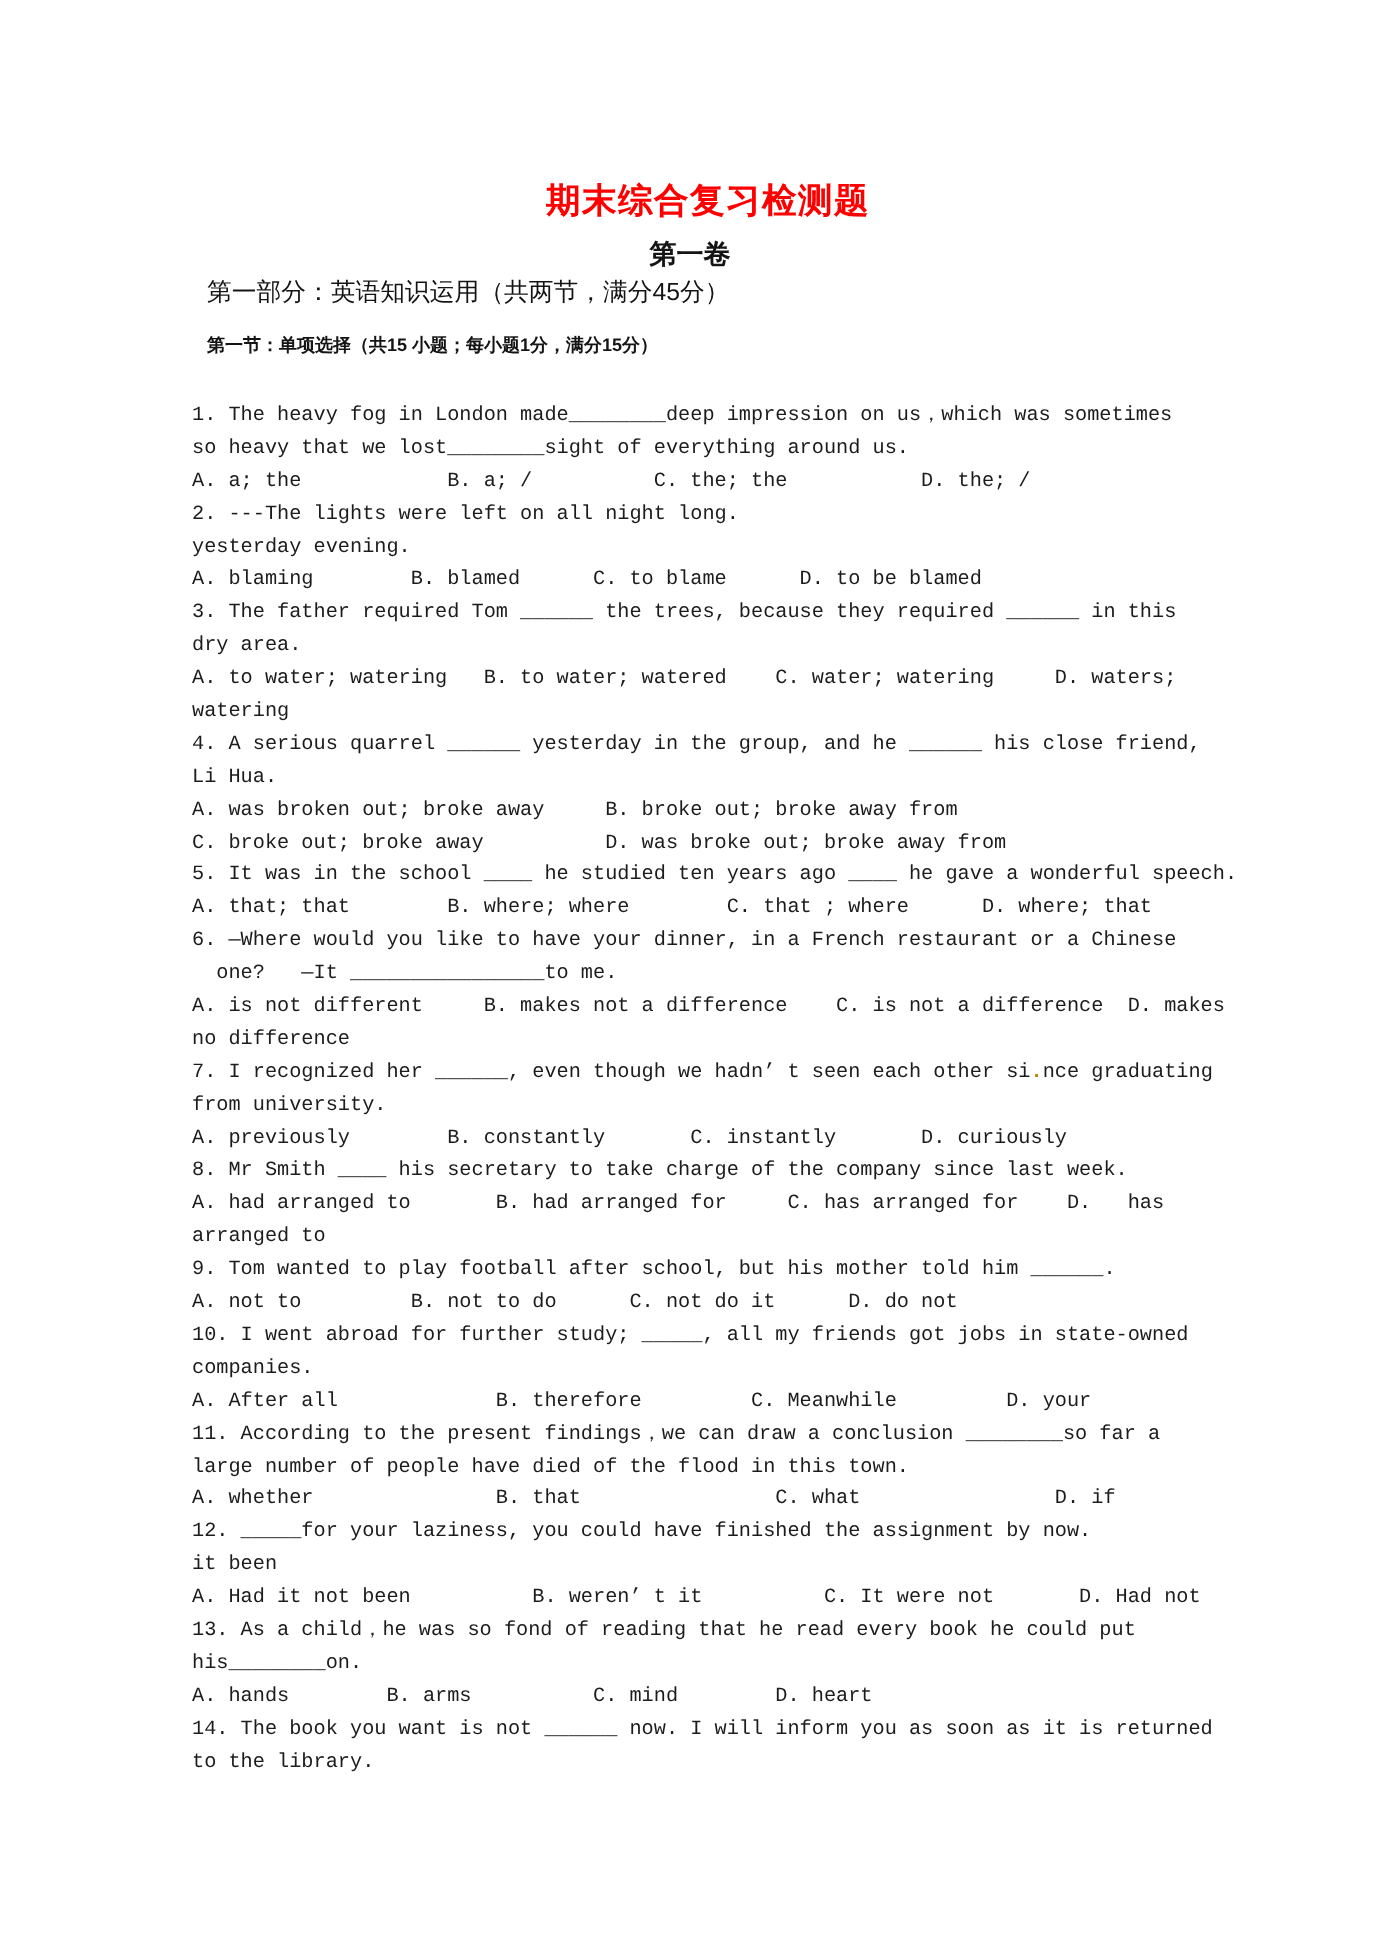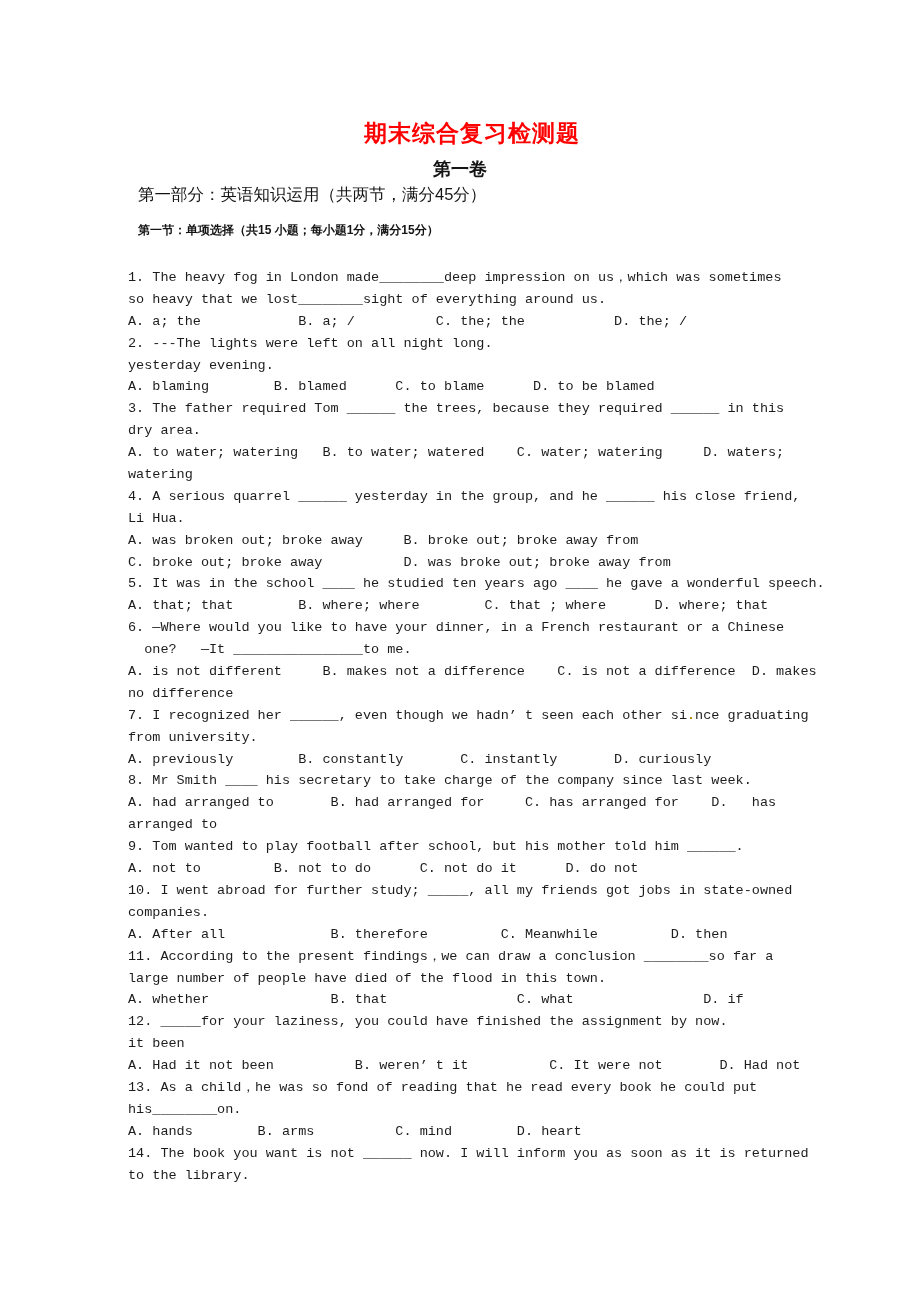--- a/index.html
+++ b/index.html
@@ -80,21 +80,21 @@
       <div class="line"><span>7. I recognized her ______, even though we hadn’ t seen each other si</span><span class="dot" style="color: rgb(184, 134, 11);">.</span><span>nce graduating</span></div>
       <div class="line">from university.</div>
       <div class="line">A. previously        B. constantly       C. instantly       D. curiously</div>
       <div class="line">8. Mr Smith ____ his secretary to take charge of the company since last week.</div>
       <div class="line">A. had arranged to       B. had arranged for     C. has arranged for    D.   has</div>
       <div class="line">arranged to</div>
       <div class="line">9. Tom wanted to play football after school, but his mother told him ______.</div>
       <div class="line">A. not to         B. not to do      C. not do it      D. do not</div>
       <div class="line">10. I went abroad for further study; _____, all my friends got jobs in state-owned</div>
       <div class="line">companies.</div>
-      <div class="line">A. After all             B. therefore         C. Meanwhile         D. then</div>
+      <div class="line">A. After all             B. therefore         C. Meanwhile         D. your</div>
       <div class="line">11. According to the present findings，we can draw a conclusion ________so far a</div>
       <div class="line">large number of people have died of the flood in this town.</div>
       <div class="line">A. whether               B. that                C. what                D. if</div>
       <div class="line">12. _____for your laziness, you could have finished the assignment by now.</div>
       <div class="line">it been</div>
       <div class="line">A. Had it not been          B. weren’ t it          C. It were not       D. Had not</div>
       <div class="line">13. As a child，he was so fond of reading that he read every book he could put</div>
       <div class="line">his________on.</div>
       <div class="line">A. hands        B. arms          C. mind        D. heart</div>
       <div class="line">14. The book you want is not ______ now. I will inform you as soon as it is returned</div>

